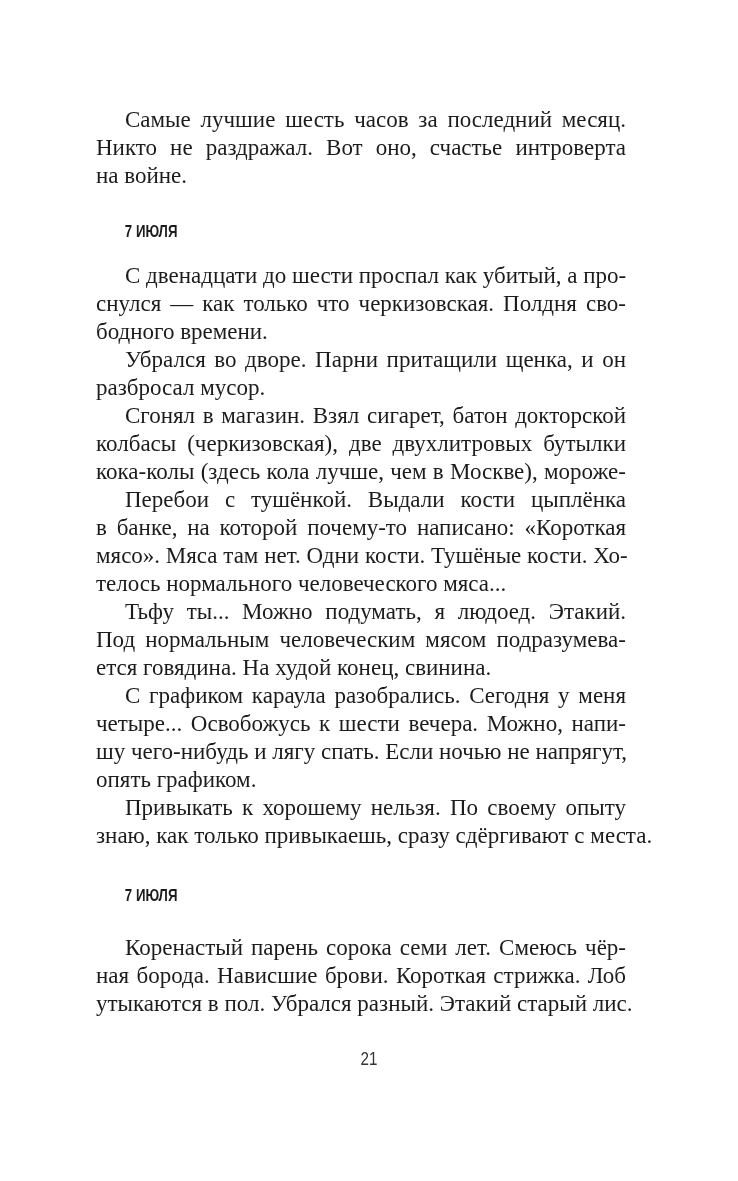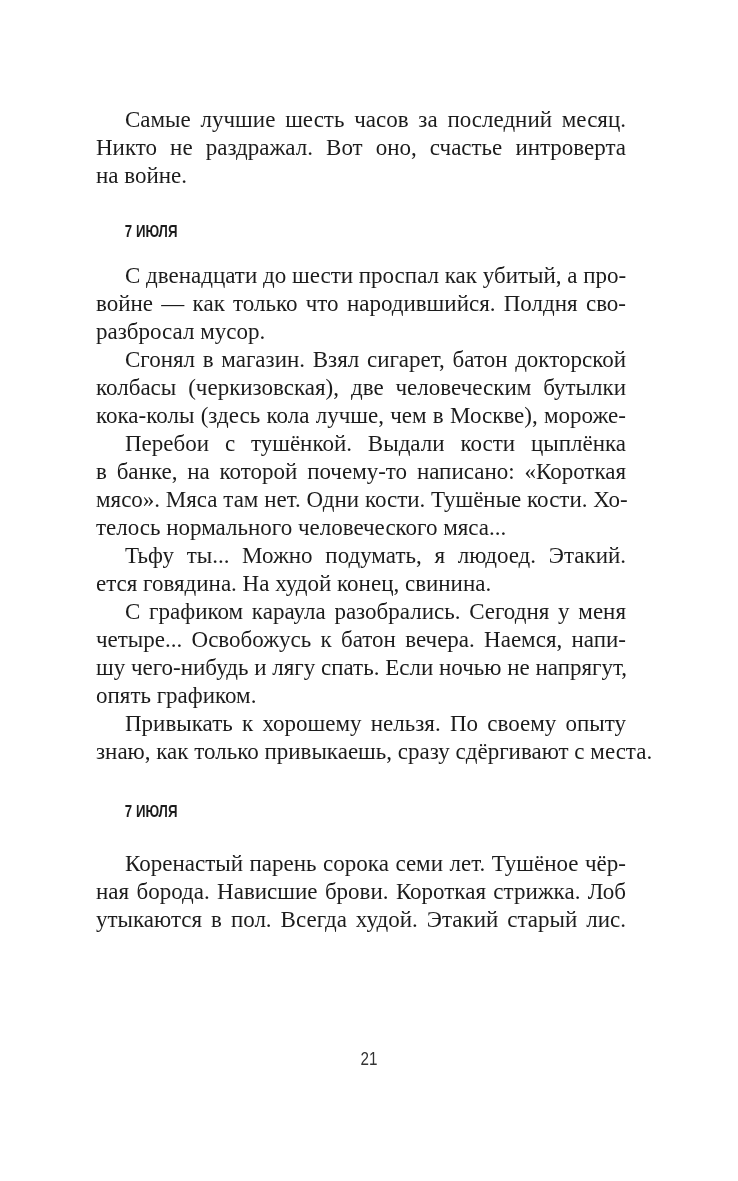--- a/index.html
+++ b/index.html
@@ -40,61 +40,64 @@
     <span class="line">Никто не раздражал. Вот оно, счастье интроверта</span>
     <span class="line last">на войне.</span>
   </div>
 
   <div class="gap1"></div>
   <div class="heading">7 ИЮЛЯ</div>
   <div class="gap1" style="height:16px"></div>
 
   <div>
     <span class="line indent">С двенадцати до шести проспал как убитый, а про-</span>
-    <span class="line">войне — как только что народившийся. Полдня сво-</span>
+    <span class="line">снулся — как только что черкизовская. Полдня сво-</span>
+    <span class="line last">бодного времени.</span>
   </div>
 
   <div>
+    <span class="line indent">Убрался во дворе. Парни притащили щенка, и он</span>
     <span class="line last">разбросал мусор.</span>
   </div>
 
   <div>
     <span class="line indent">Сгонял в магазин. Взял сигарет, батон докторской</span>
-    <span class="line">колбасы (черкизовская), две человеческим бутылки</span>
+    <span class="line">колбасы (черкизовская), две двухлитровых бутылки</span>
     <span class="line">кока-колы (здесь кола лучше, чем в Москве), мороже-</span>
   </div>
 
   <div>
     <span class="line indent">Перебои с тушёнкой. Выдали кости цыплёнка</span>
     <span class="line">в банке, на которой почему-то написано: «Короткая</span>
     <span class="line">мясо». Мяса там нет. Одни кости. Тушёные кости. Хо-</span>
     <span class="line last">телось нормального человеческого мяса...</span>
   </div>
 
   <div>
     <span class="line indent">Тьфу ты... Можно подумать, я людоед. Этакий.</span>
+    <span class="line">Под нормальным человеческим мясом подразумева-</span>
     <span class="line last">ется говядина. На худой конец, свинина.</span>
   </div>
 
   <div>
     <span class="line indent">С графиком караула разобрались. Сегодня у меня</span>
-    <span class="line">четыре... Освобожусь к батон вечера. Наемся, напи-</span>
+    <span class="line">четыре... Освобожусь к шести вечера. Можно, напи-</span>
     <span class="line">шу чего-нибудь и лягу спать. Если ночью не напрягут,</span>
     <span class="line last">опять графиком.</span>
   </div>
 
   <div>
     <span class="line indent">Привыкать к хорошему нельзя. По своему опыту</span>
     <span class="line">знаю, как только привыкаешь, сразу сдёргивают с места.</span>
   </div>
 
   <div class="gap1" style="height:32px"></div>
   <div class="heading">7 ИЮЛЯ</div>
   <div class="gap1" style="height:24px"></div>
 
   <div>
-    <span class="line indent">Коренастый парень сорока семи лет. Тушёное чёр-</span>
+    <span class="line indent">Коренастый парень сорока семи лет. Смеюсь чёр-</span>
     <span class="line">ная борода. Нависшие брови. Короткая стрижка. Лоб</span>
-    <span class="line">утыкаются в пол. Всегда худой. Этакий старый лис.</span>
+    <span class="line">утыкаются в пол. Убрался разный. Этакий старый лис.</span>
   </div>
 </div>
 
 <div class="page-number">21</div>
 
 </body></html>

